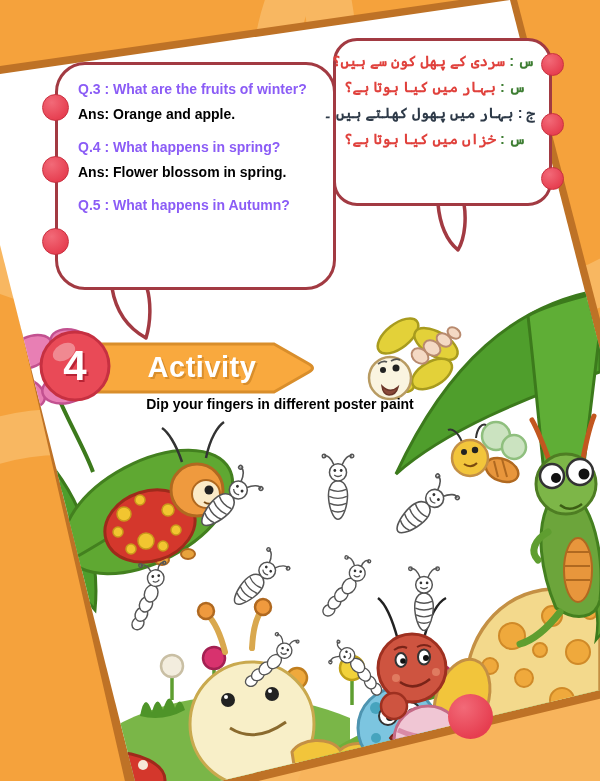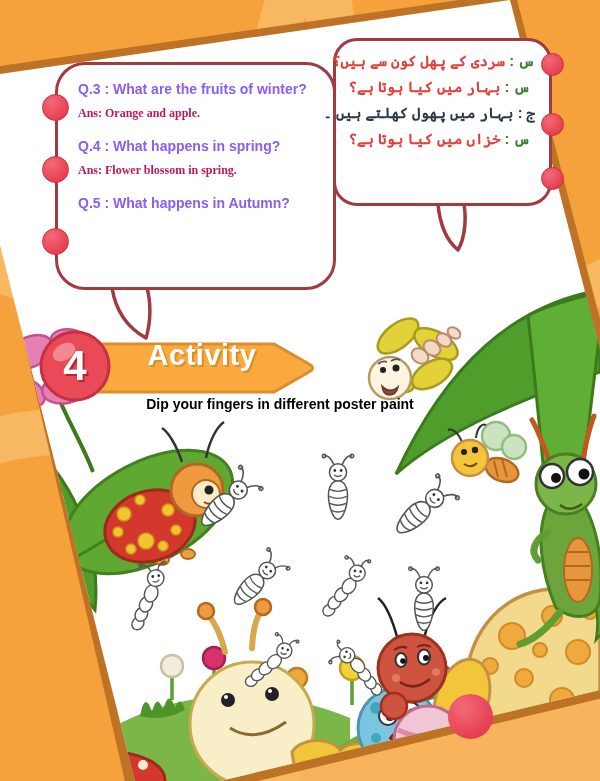--- a/index.html
+++ b/index.html
@@ -21,35 +21,35 @@
      clip-path:polygon(0 74px,510px 0px,600px 350px,600px 690px,220px 781px,135px 781px,0 245px);}
   #scene{position:absolute;inset:0;
      clip-path:polygon(0 74px,510px 0px,600px 350px,600px 690px,220px 781px,135px 781px,0 245px);}
 
   
   .bubble{position:absolute;background:#fff;border:3.5px solid #A23A42;box-sizing:border-box;}
   .bubble-en{left:55px;top:62px;width:281px;height:228px;border-radius:30px;padding:16px 10px 0 20px;}
   .bubble-ur{left:333px;top:38px;width:219px;height:168px;border-radius:24px;direction:rtl;
              padding:7px 14px 0 8px;}
   .qrow{color:#8b5cf6;font-weight:bold;font-size:14px;margin-bottom:9px;white-space:nowrap;}
-  .arow{color:#be185d;font-weight:bold;font-size:12px;margin-bottom:17px;white-space:nowrap;font-family:Liberation Serif, serif;}
+  .arow{color:#000000;font-weight:bold;font-size:14px;margin-bottom:17px;white-space:nowrap;}
   .gap{}
-  .u-qrow,.u-arow{font-size:14.5px;font-weight:bold;line-height:26px;white-space:nowrap;text-align:center;}
+  .u-qrow,.u-arow{font-size:14.5px;font-weight:bold;line-height:26px;white-space:nowrap;text-align:left;}
   .u-qrow .ulab{color:#3E7E33;} .u-qrow .utxt{color:#E0413C;}
   .u-arow .ulab,.u-arow .utxt{color:#2E3A48;}
   .tail{position:absolute;pointer-events:none;}
 
   .dot{position:absolute;border-radius:50%;
        background:radial-gradient(circle at 35% 30%, #F26A78, #E63E50 75%);
        border:1.5px solid #C9303F;box-sizing:border-box;}
 
   
   .act-num{position:absolute;left:53px;top:338px;width:44px;height:56px;line-height:56px;
      text-align:center;font-size:42px;font-weight:bold;color:#fff;text-shadow:2px 2px 0 #B82435;}
-  .act-title{position:absolute;left:116px;top:330px;width:172px;height:50px;line-height:50px;
+  .act-title{position:absolute;left:116px;top:342px;width:172px;height:50px;line-height:50px;
      text-align:center;font-size:29px;font-weight:bold;color:#fff;letter-spacing:.5px;
      text-shadow:2px 2px 0 #D98E2B;}
   .instruction{position:absolute;left:125px;top:396px;width:310px;text-align:center;
      color:#000000;font-weight:bold;font-size:14px;line-height:16.5px;}
 
   .big-red-dot{position:absolute;left:448px;top:694px;width:45px;height:45px;border-radius:50%;
      background:radial-gradient(circle at 35% 30%, #F26A78, #E63E50 72%);}
 </style>
 </head>
 <body>

